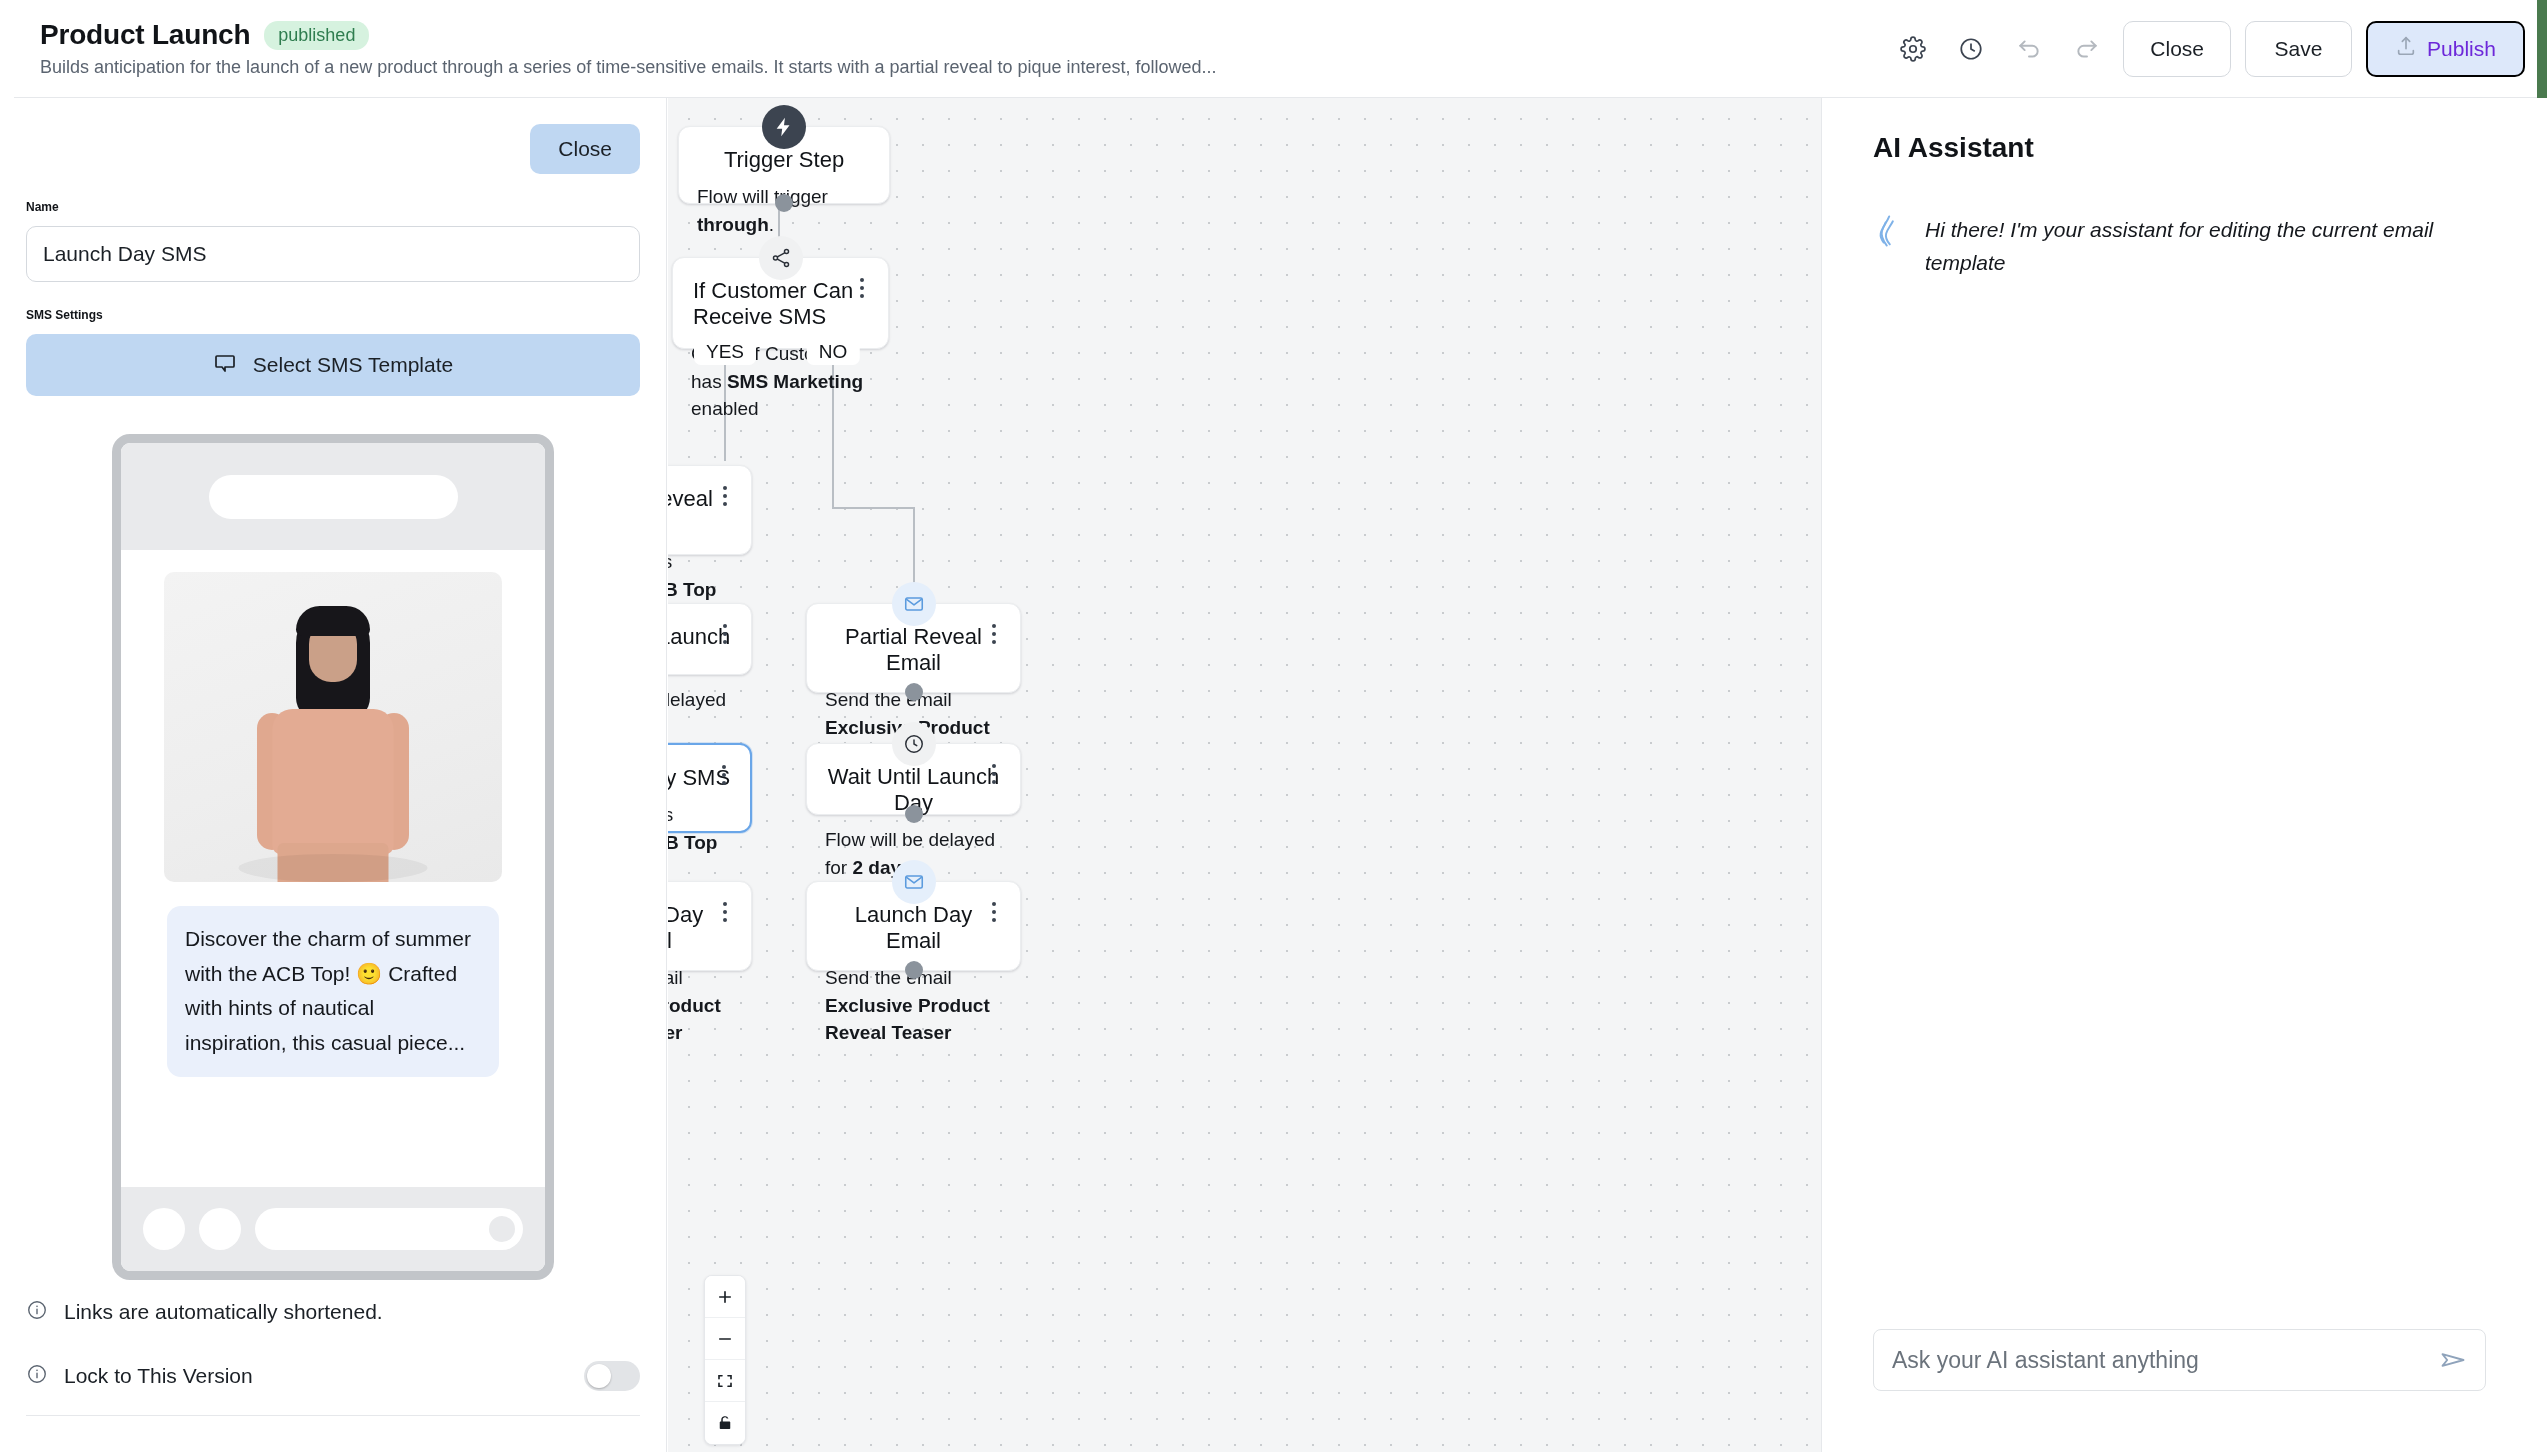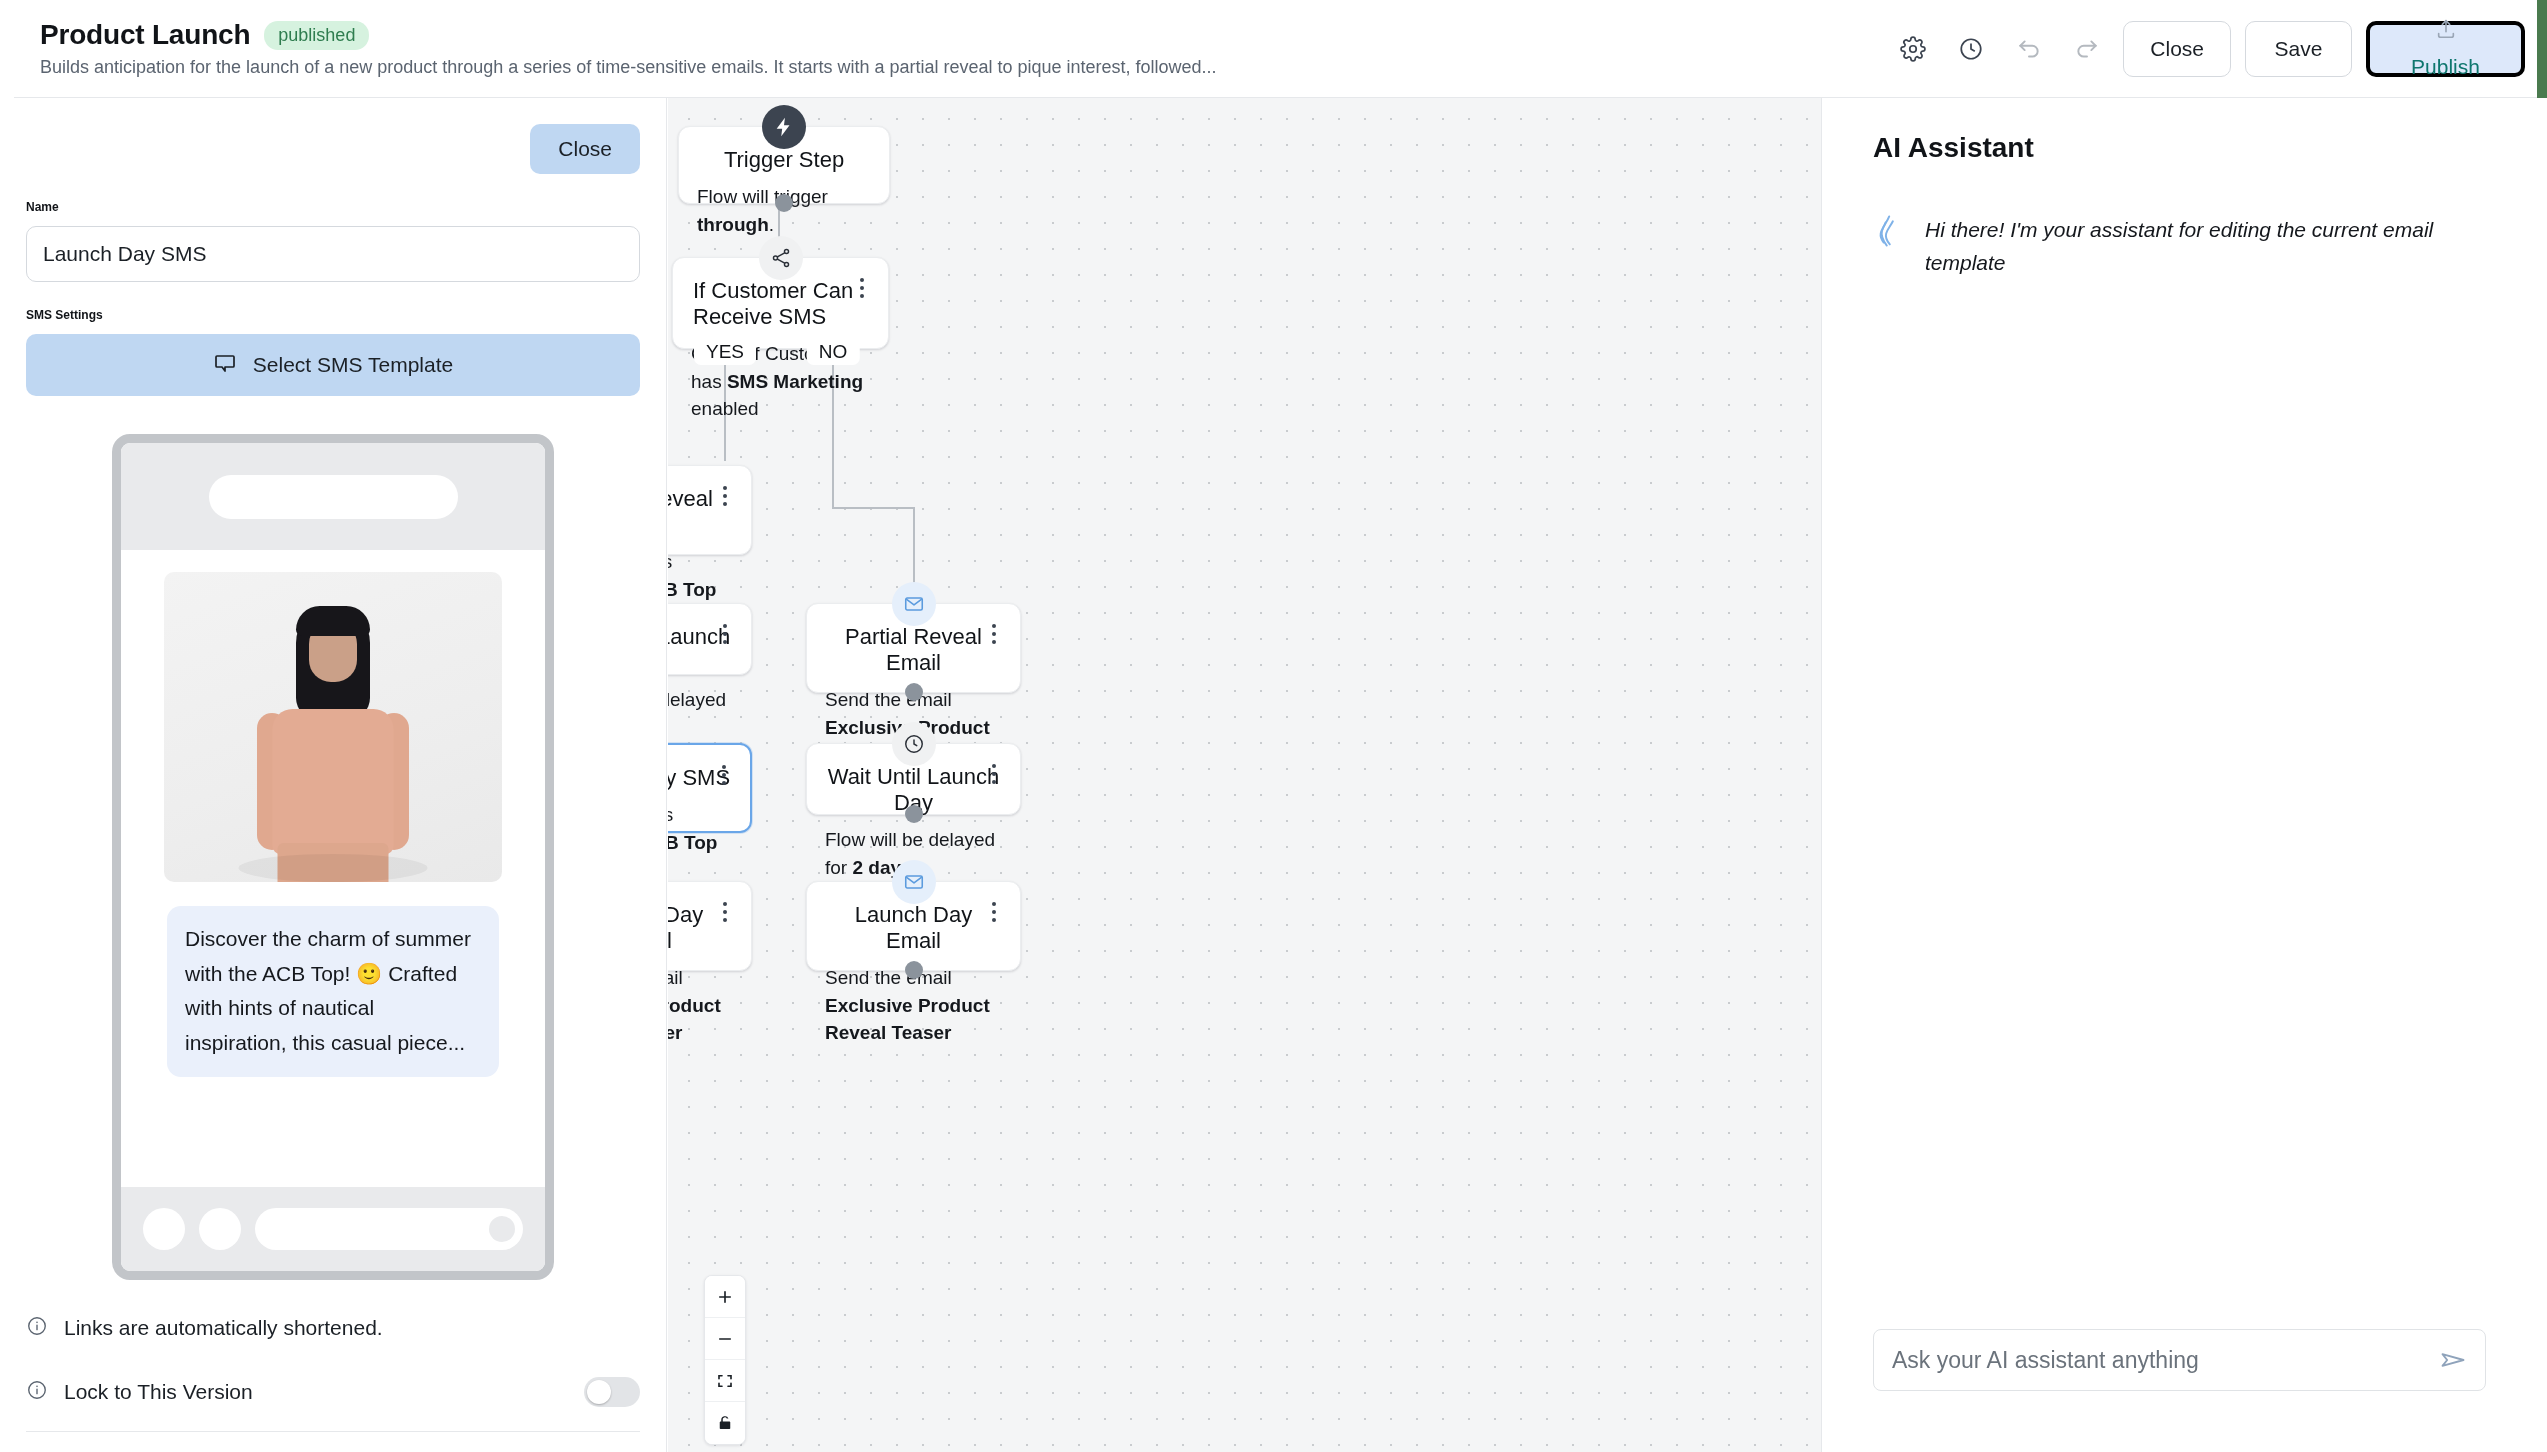--- a/index.html
+++ b/index.html
@@ -34,23 +34,22 @@
   }
   .icon-btn svg { display: block; }
   .btn {
     height: 56px; min-width: 107px; padding: 0 26px;
     border: 1px solid #d5d9de; background: #fff; border-radius: 10px;
     font-size: 21px; color: #1b2026; cursor: pointer;
     display: flex; align-items: center; justify-content: center; gap: 10px;
     font-family: "Liberation Sans", sans-serif;
   }
   .btn-publish {
-    background: #dde8fa; border: 4px solid #000000; color: #0f766e;
+    background: #dde8fa; border: 2px solid #000000; color: #6d28d9;
     min-width: 159px;
-    flex-direction: column;
   }
 
   
   .leftpanel {
     position: absolute; top: 98px; left: 0; width: 667px; height: 1355px;
     background: #ffffff; border-right: 1px solid #e6e8eb;
     padding: 26px 26px 0 26px; overflow: hidden;
   }
   .lp-closerow { display: flex; justify-content: flex-end; }
   .lp-close {
@@ -66,21 +65,21 @@
   }
   .lp-sel-btn {
     width: 100%; height: 62px; background: #bfd7f2; border: none; border-radius: 10px;
     display: flex; align-items: center; justify-content: center; gap: 16px;
     font-size: 21px; color: #1b2026; cursor: pointer; margin-top: 4px;
     font-family: "Liberation Sans", sans-serif;
   }
 
   
   .phone {
-    width: 442px; height: 846px; margin: 38px auto 17px auto;
+    width: 442px; height: 846px; margin: 38px auto 1px auto;
     border: 9px solid #c2c5c9; border-radius: 18px; background: #fff;
     overflow: hidden; position: relative;
   }
   .phone-top { height: 107px; background: #e9eaec; display: flex; align-items: center; justify-content: center; }
   .phone-pill { width: 249px; height: 44px; background: #fff; border-radius: 22px; }
   .phone-body { padding: 22px 30px 0 30px; }
   .phone-img {
     width: 338px; height: 310px; border-radius: 10px;
     background: linear-gradient(160deg,#f3f3f3 0%, #eeeeee 55%, #e9e9e9 100%);
     position: relative; overflow: hidden; margin: 0 auto;

